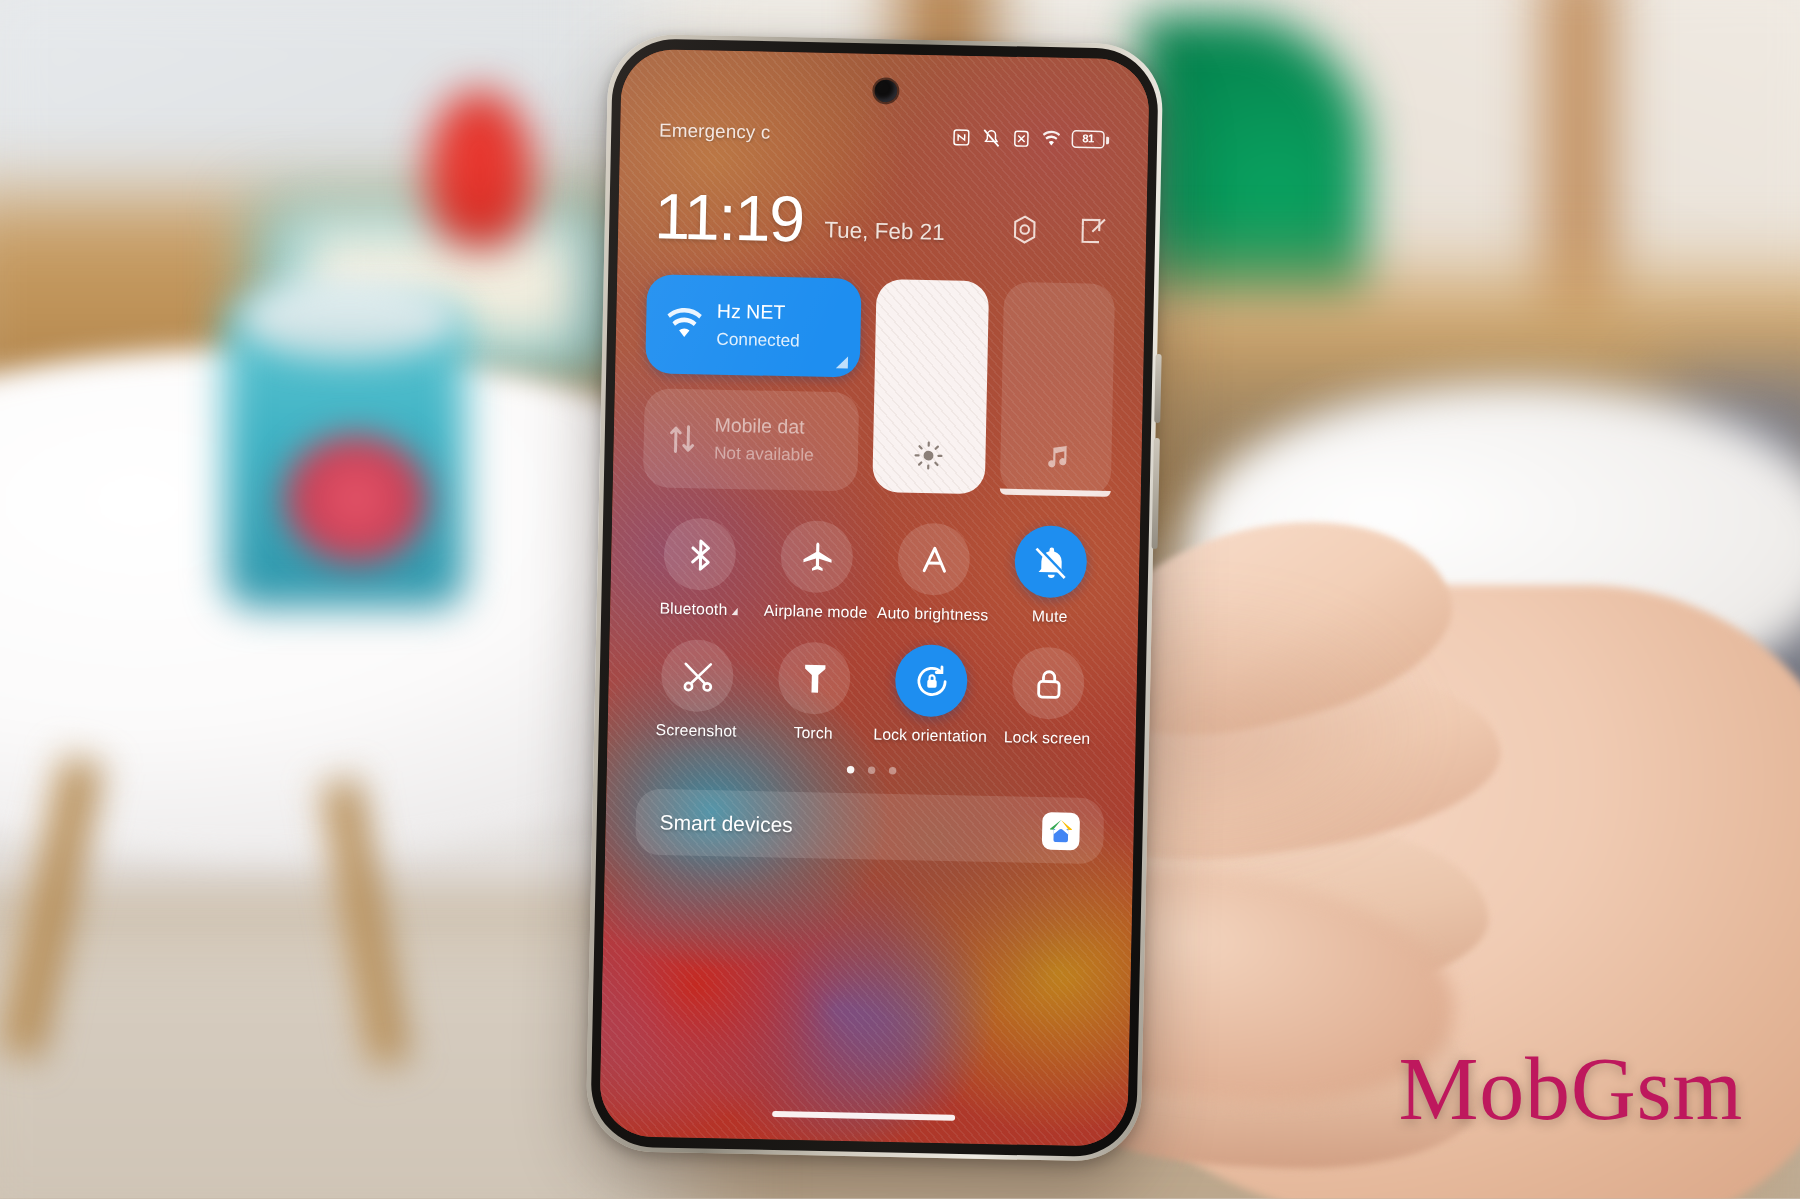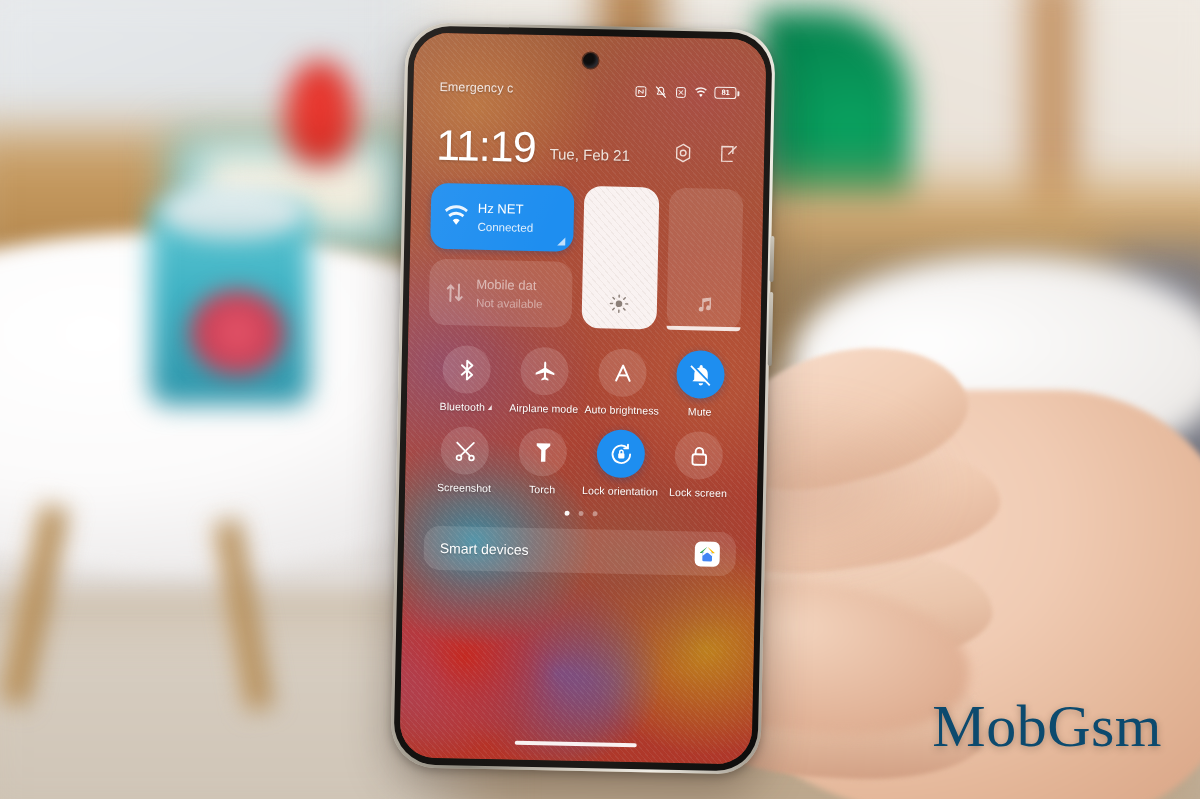--- a/index.html
+++ b/index.html
@@ -272,21 +272,21 @@
   #btn-power { top:206px; height:46px; }
   #btn-vol { top:262px; height:74px; }
 
   
   #glare { position:absolute; inset:0; pointer-events:none; border-radius:35px;
     background:linear-gradient(112deg, rgba(255,255,255,.085) 0%, rgba(255,255,255,0) 34%); }
 
   
   #watermark {
     position:absolute; right:38px; bottom:38px;
-    font-family:"Liberation Serif", serif; font-size:60px; color:#0c4a6e;
+    font-family:"Liberation Serif", serif; font-size:60px; color:#be185d;
     letter-spacing:.5px; text-shadow:0 2px 7px rgba(60,40,30,.34);
   }
 </style>
 </head>
 <body>
 
 <div id="scene">
   <div id="bg-base" class="soft"></div>
   <div id="wall-left" class="soft"></div>
   <div id="wall-mid" class="soft"></div>

